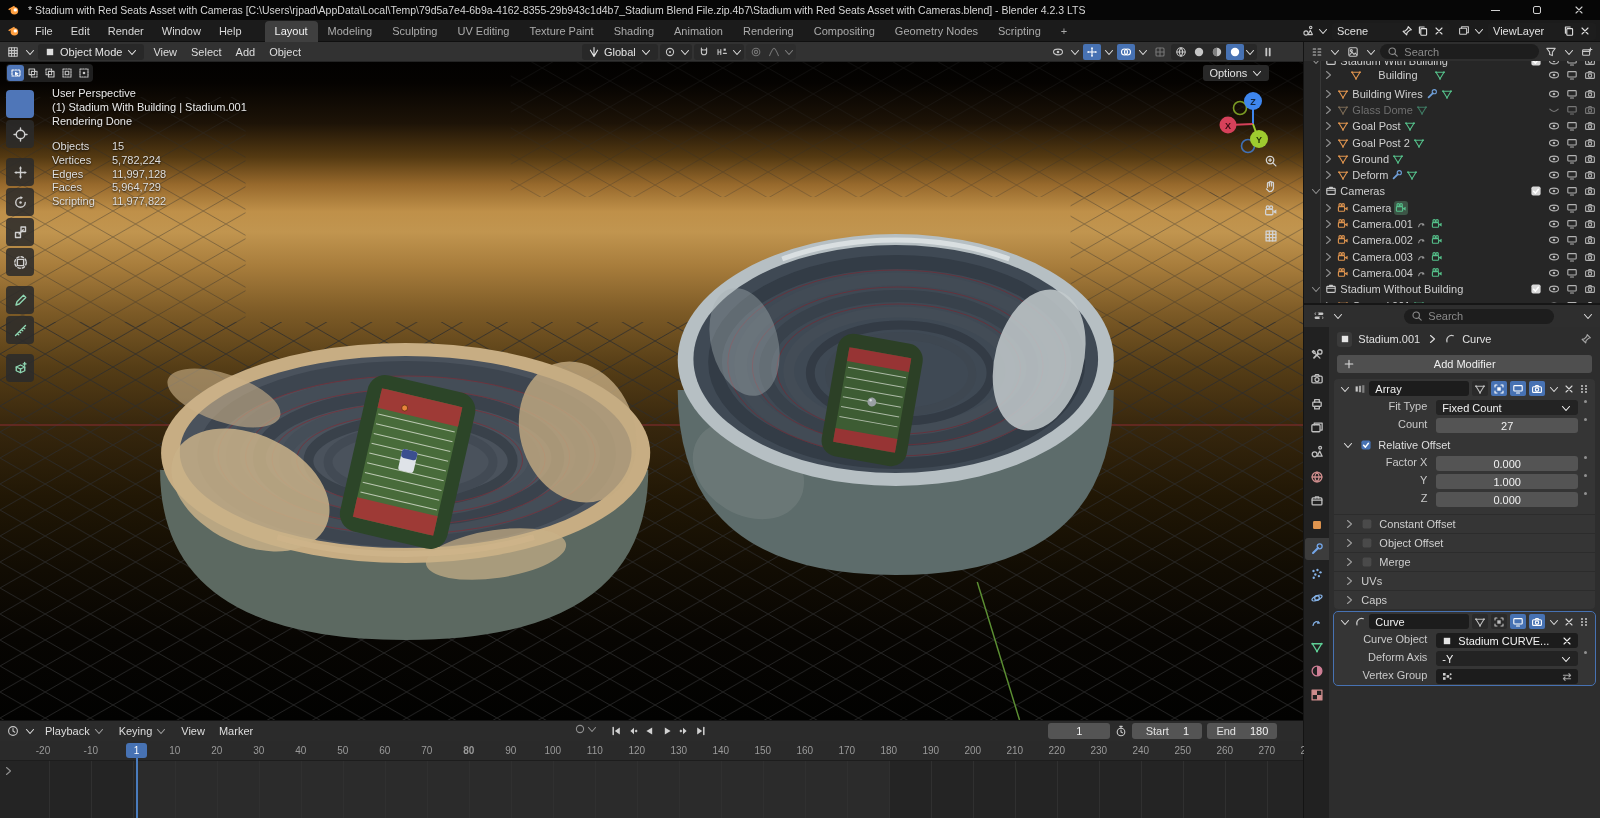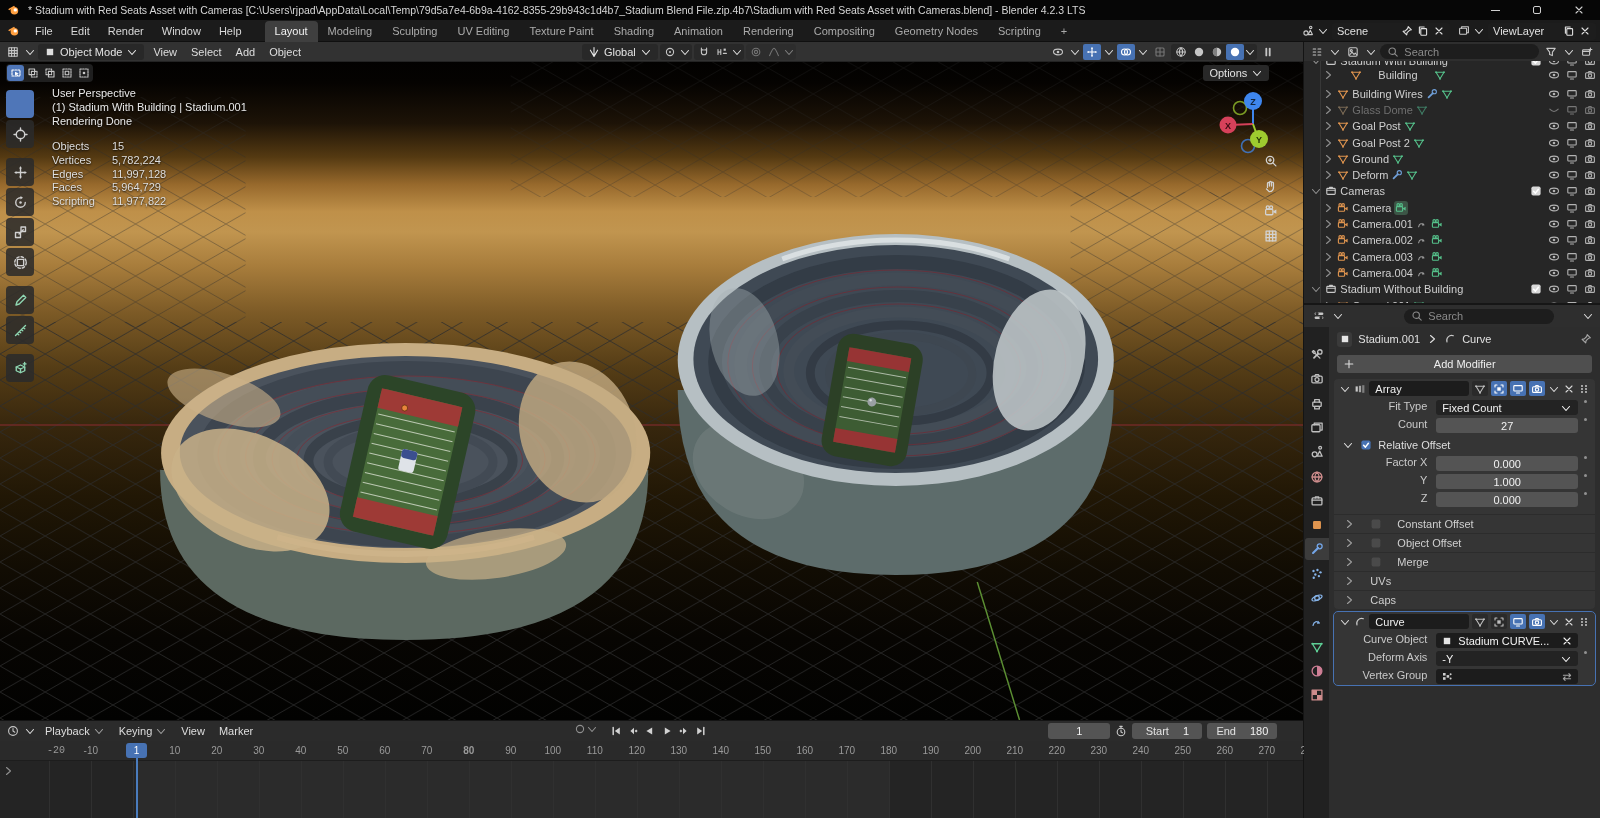--- a/index.html
+++ b/index.html
@@ -103,21 +103,21 @@
 .tgl{width:16px;height:15px;background:#2a2a2a;display:flex;align-items:center;justify-content:center;border-radius:2px;color:#bdbdbd}
 .tgl.on{background:#4772b3;color:#fff}
 .prow{display:flex;align-items:flex-start;height:16px;margin:2px 8px 2px 0}
 .plabel{width:102px;text-align:right;padding-right:9px;color:#c9c9c9;flex:none;white-space:nowrap}
 .pfield{flex:1;height:15px;border-radius:3px;background:#545454;display:flex;align-items:center;justify-content:center;color:#f2f2f2}
 .pfield.ddf{background:#232323;justify-content:space-between;padding:0 6px}
 .pfield.objf{background:#1c1c1c;justify-content:flex-start;gap:5px;padding:0 5px}
 .deco{width:3px;height:3px;border-radius:50%;background:#929292;margin-left:6px;flex:none}
 .deco.blank{background:transparent}
 .cbrow{display:flex;align-items:center;gap:6px;height:18px;padding:0 8px;color:#dedede}
-.subhead{height:19px;display:flex;align-items:center;gap:15px;padding:0 9px;border-top:1px solid #2c2c2c;color:#cfcfcf}
+.subhead{height:19px;display:flex;align-items:center;gap:6px;padding:0 9px;border-top:1px solid #2c2c2c;color:#cfcfcf}
 </style>
 </head>
 <body>
 
 <div id="titlebar">
   <span class="logo">
       <svg class="ic" viewBox="0 0 12 12" style="color:#ff9f3f">
         <circle cx="6.4" cy="6.8" r="3.8" fill="currentColor" stroke="none"></circle>
         <circle cx="7.3" cy="5.9" r="1.7" fill="#fff" stroke="none"></circle>
         <path d="M1.2 5.4L6 2.6" stroke="currentColor" stroke-width="1.5"></path>
@@ -695,21 +695,21 @@
           <span class="lab">Start</span>
               <span>1</span>
         </span>
         <span class="numfield" style="width:70px">
           <span class="lab">End</span>
               <span>180</span>
         </span>
       </div>
     </div>
     <div id="ruler">
-          <span class="tick" style="left: 56px; font-family: Liberation Mono, monospace;">-20</span>
+          <span class="tick" style="left: 43px;">-20</span>
           <span class="tick" style="left: 90.8px;">-10</span>
           <span class="tick" style="left: 174.8px;">10</span>
           <span class="tick" style="left: 216.8px;">20</span>
           <span class="tick" style="left: 258.8px;">30</span>
           <span class="tick" style="left: 300.8px; text-align: right;">40</span>
           <span class="tick" style="left: 342.8px;">50</span>
           <span class="tick" style="left: 384.8px;">60</span>
           <span class="tick" style="left: 426.8px;">70</span>
           <span class="tick" style="left: 468.8px; font-weight: bold;">80</span>
           <span class="tick" style="left: 510.8px;">90</span>

